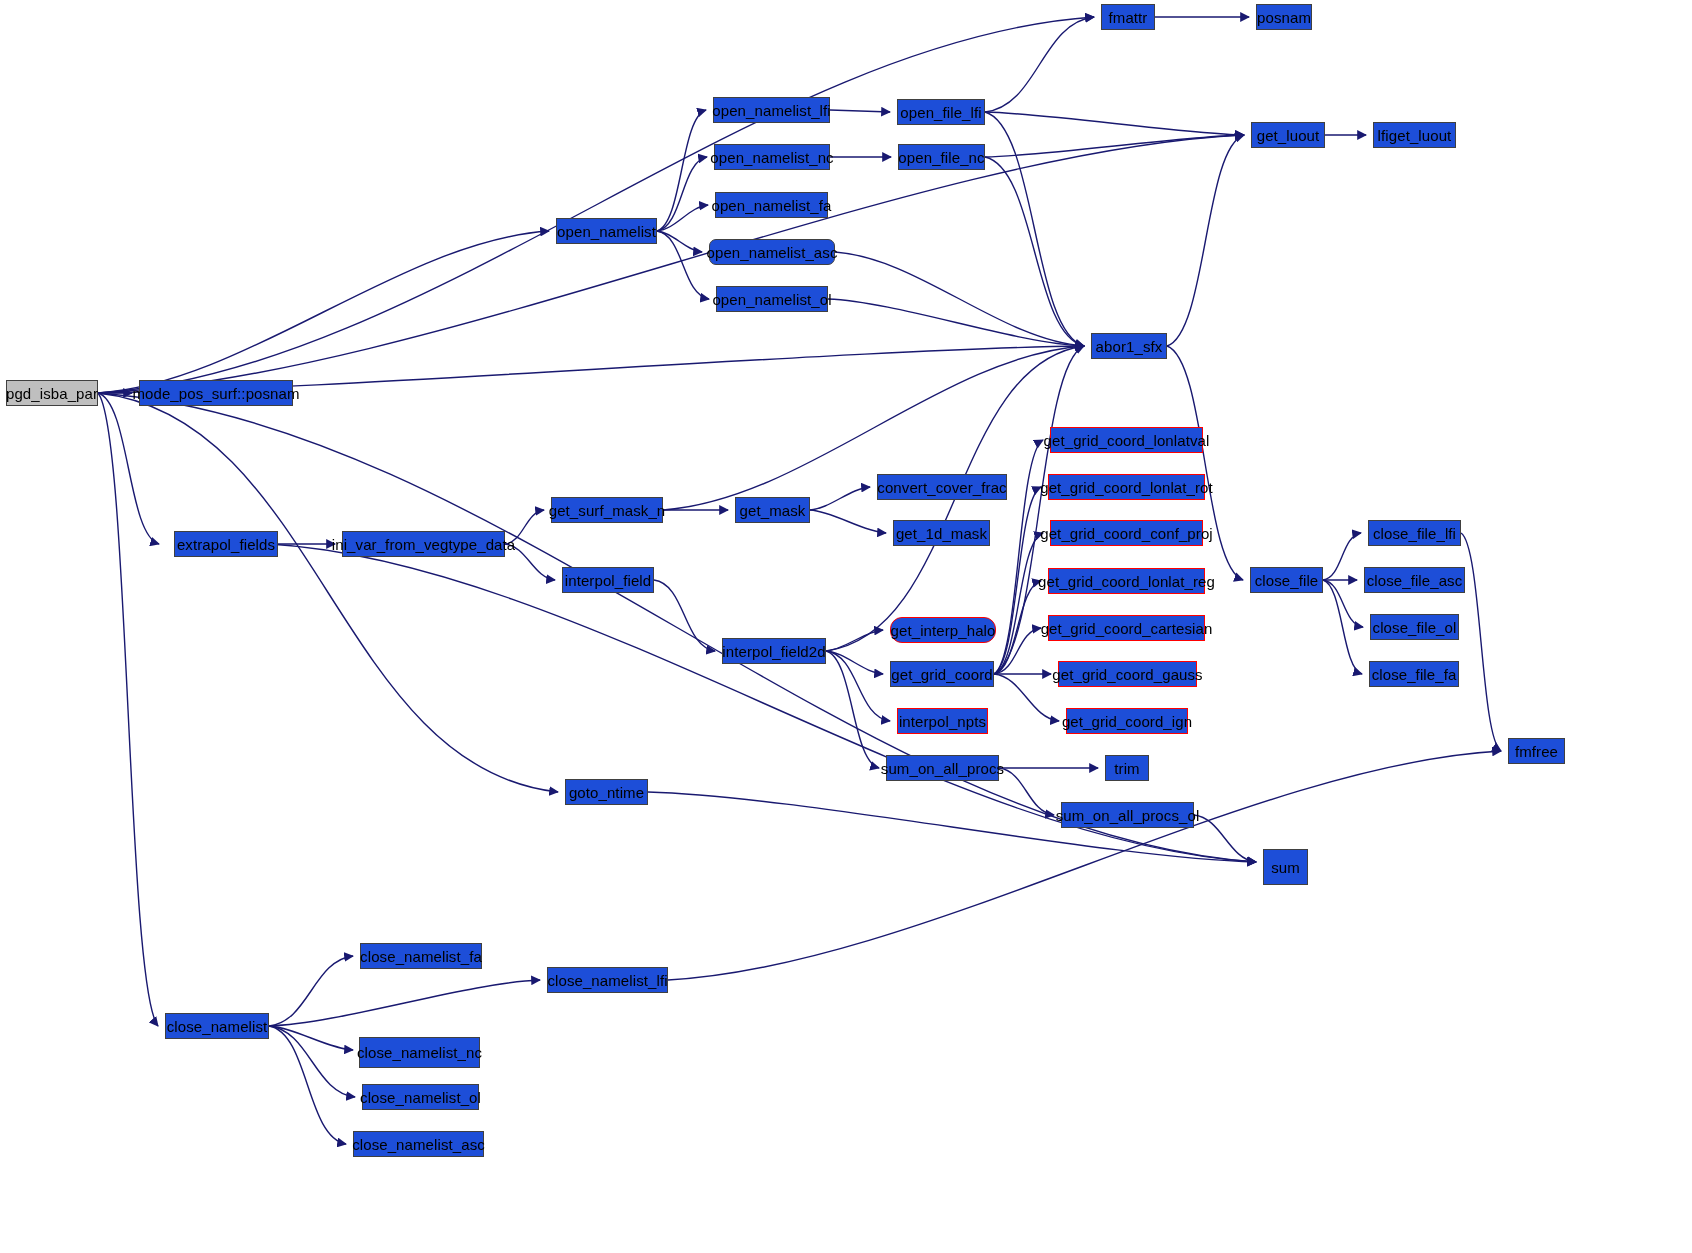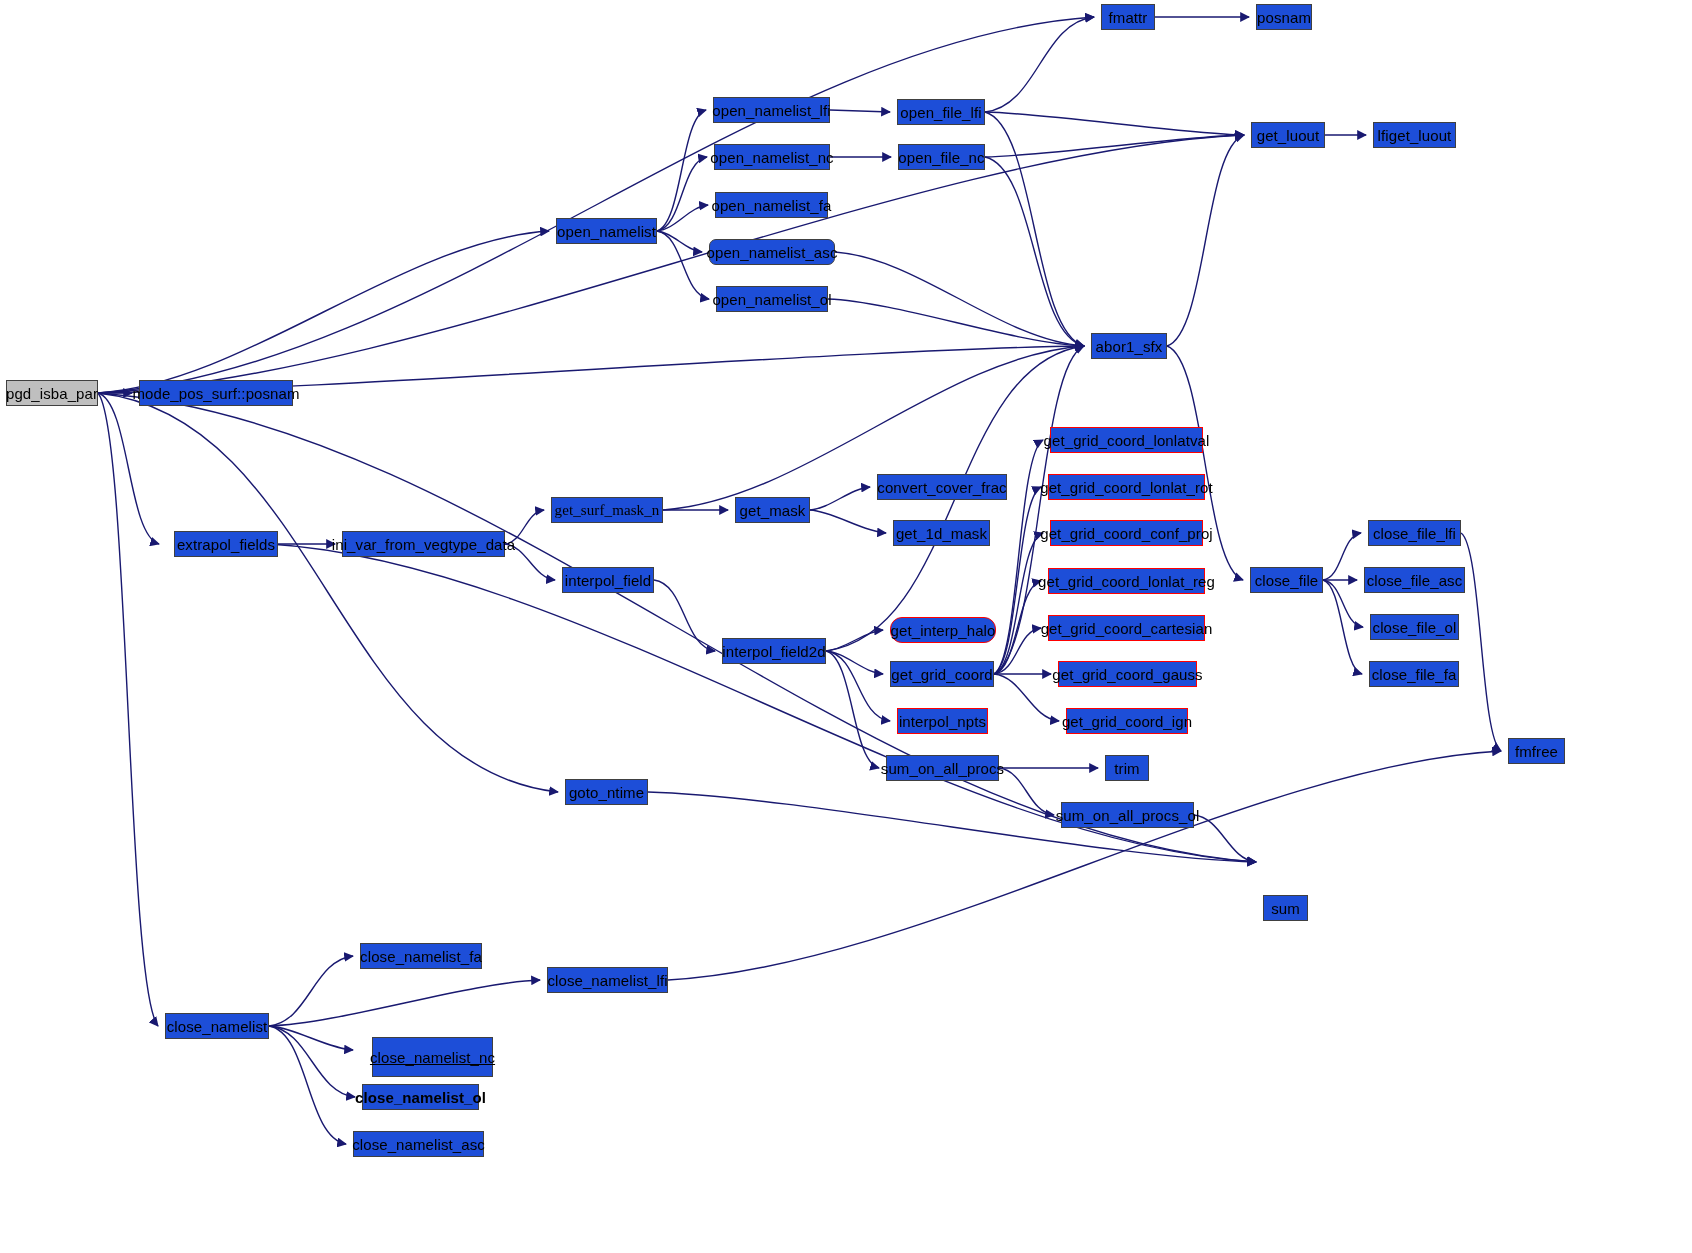--- a/index.html
+++ b/index.html
@@ -168,21 +168,21 @@
       </div>
       <div class="node" style="left: 1091px; top: 333px; width: 76px; height: 26px;">
         <span>abor1_sfx</span>
       </div>
       <div class="node" style="left: 166px; top: 531px; width: 104px; height: 26px; margin-left: 8px;">
         <span>extrapol_fields</span>
       </div>
       <div class="node" style="left: 342px; top: 531px; width: 163px; height: 26px;">
         <span>ini_var_from_vegtype_data</span>
       </div>
-      <div class="node" style="left: 551px; top: 497px; width: 112px; height: 26px; font-family: Liberation Serif, serif;">
+      <div class="node" style="left: 551px; top: 497px; width: 112px; height: 26px;">
         <span>get_surf_mask_n</span>
       </div>
       <div class="node" style="left: 562px; top: 567px; width: 92px; height: 26px;">
         <span>interpol_field</span>
       </div>
       <div class="node" style="left: 735px; top: 497px; width: 75px; height: 26px;">
         <span>get_mask</span>
       </div>
       <div class="node" style="left: 877px; top: 474px; width: 130px; height: 26px;">
         <span>convert_cover_frac</span>
@@ -228,21 +228,21 @@
       </div>
       <div class="node" style="left: 1105px; top: 755px; width: 44px; height: 26px;">
         <span>trim</span>
       </div>
       <div class="node" style="left: 1061px; top: 802px; width: 133px; height: 26px;">
         <span>sum_on_all_procs_ol</span>
       </div>
       <div class="node" style="left: 565px; top: 779px; width: 83px; height: 26px;">
         <span>goto_ntime</span>
       </div>
-      <div class="node" style="left: 1263px; top: 849px; width: 45px; height: 26px; margin-top: 46px;">
+      <div class="node" style="left: 1263px; top: 849px; width: 45px; height: 36px;">
         <span>sum</span>
       </div>
       <div class="node" style="left: 1250px; top: 567px; width: 73px; height: 26px;">
         <span>close_file</span>
       </div>
       <div class="node" style="left: 1368px; top: 520px; width: 93px; height: 26px;">
         <span>close_file_lfi</span>
       </div>
       <div class="node" style="left: 1364px; top: 567px; width: 101px; height: 26px;">
         <span>close_file_asc</span>
@@ -258,23 +258,23 @@
       </div>
       <div class="node" style="left: 165px; top: 1013px; width: 104px; height: 26px;">
         <span>close_namelist</span>
       </div>
       <div class="node" style="left: 360px; top: 943px; width: 122px; height: 26px;">
         <span>close_namelist_fa</span>
       </div>
       <div class="node" style="left: 547px; top: 967px; width: 121px; height: 26px;">
         <span>close_namelist_lfi</span>
       </div>
-      <div class="node" style="left: 372px; top: 1037px; width: 121px; height: 40px; text-decoration: underline;">
+      <div class="node" style="left: 359px; top: 1037px; width: 121px; height: 31px;">
         <span>close_namelist_nc</span>
       </div>
-      <div class="node" style="left: 362px; top: 1084px; width: 117px; height: 26px; font-weight: bold;">
+      <div class="node" style="left: 362px; top: 1084px; width: 117px; height: 26px;">
         <span>close_namelist_ol</span>
       </div>
       <div class="node" style="left: 353px; top: 1131px; width: 131px; height: 26px;">
         <span>close_namelist_asc</span>
       </div>
     </div>
 </div>
 
 </body></html>

